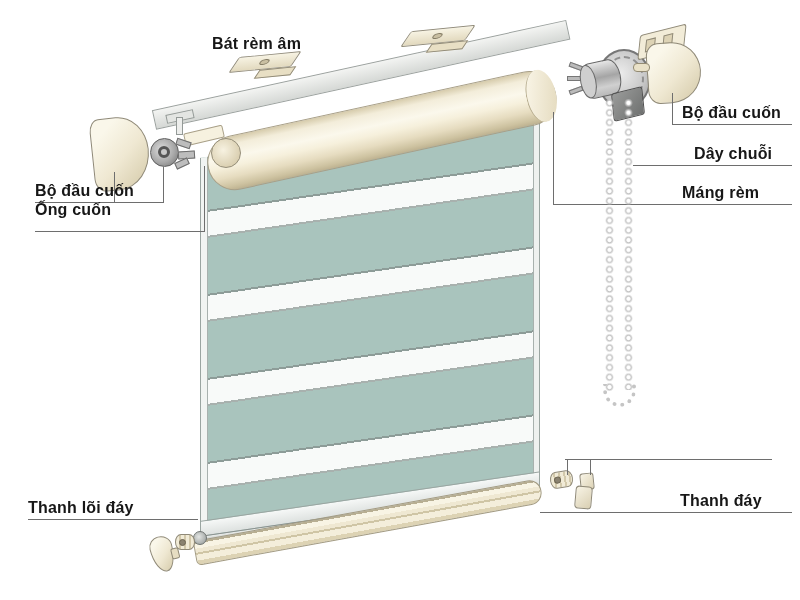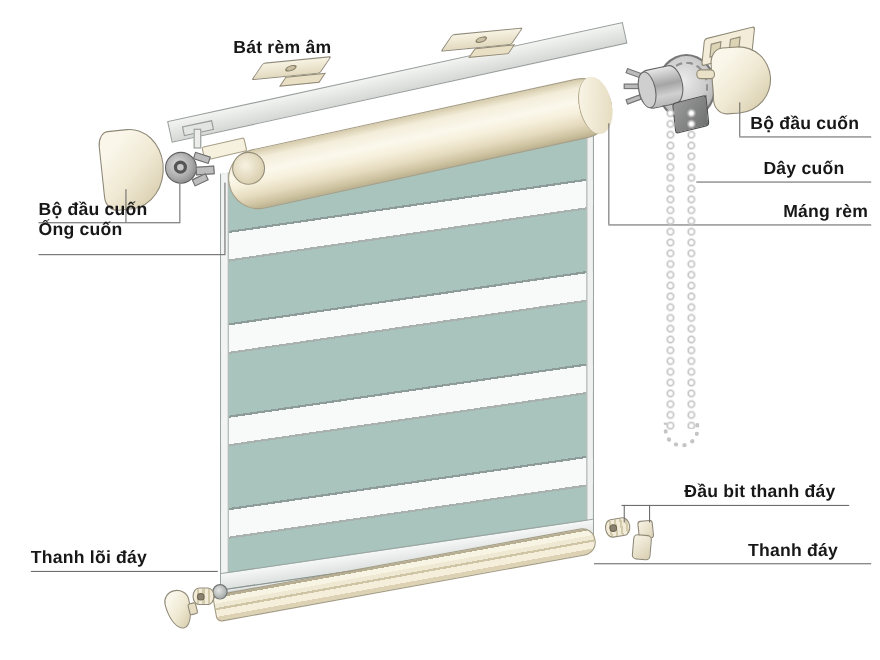--- a/index.html
+++ b/index.html
@@ -207,19 +207,18 @@
   <div class="ln hln" style="left:565px; top:459px; width:207px;"></div>
   <div class="ln vln" style="left:567px; top:459px; height:16px;"></div>
   <div class="ln vln" style="left:590px; top:459px; height:16px;"></div>
   <div class="ln hln" style="left:540px; top:512px; width:252px;"></div>
   <div class="ln hln" style="left:28px;  top:519px; width:170px;"></div>
 
   <div class="lbl" style="left:212px; top:35px;">Bát rèm âm</div>
   <div class="lbl" style="left:35px;  top:182px;">Bộ đầu cuốn</div>
   <div class="lbl" style="left:35px;  top:201px;">Ống cuốn</div>
   <div class="lbl" style="left:682px; top:104px;">Bộ đầu cuốn</div>
-  <div class="lbl" style="left:694px; top:145px;">Dây cuốn</div>
-  <div class="lbl" style="left:712px; top:184px;">Máng rèm</div>
-  <div class="lbl" style="left:622px; top:439px;">Đầu bit thanh đáy</div>
+  <div class="lbl" style="left:694px; top:145px;">Dây chuỗi</div>
+  <div class="lbl" style="left:682px; top:184px;">Máng rèm</div>
   <div class="lbl" style="left:680px; top:492px;">Thanh đáy</div>
   <div class="lbl" style="left:28px;  top:499px;">Thanh lõi đáy</div>
 
 </div>
 
 </body></html>

